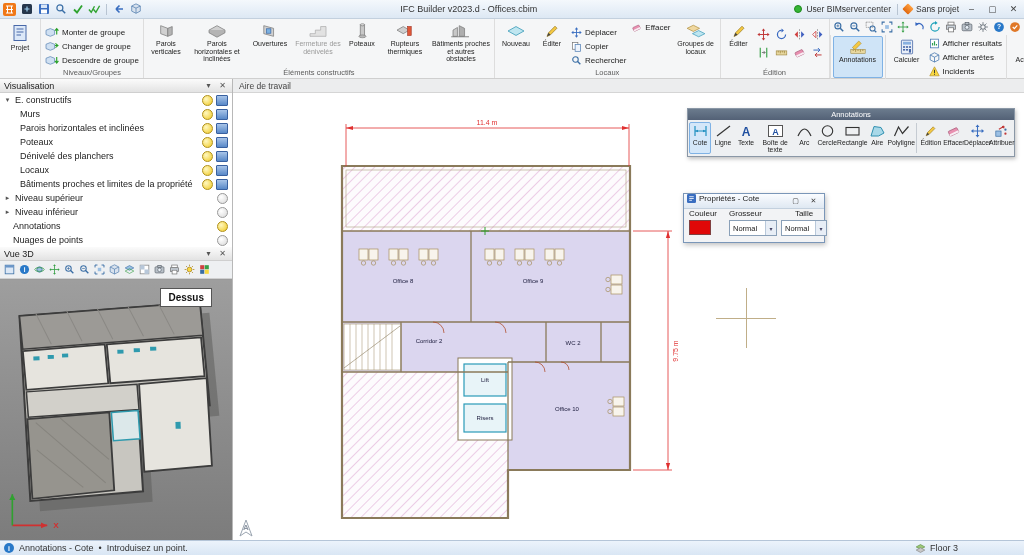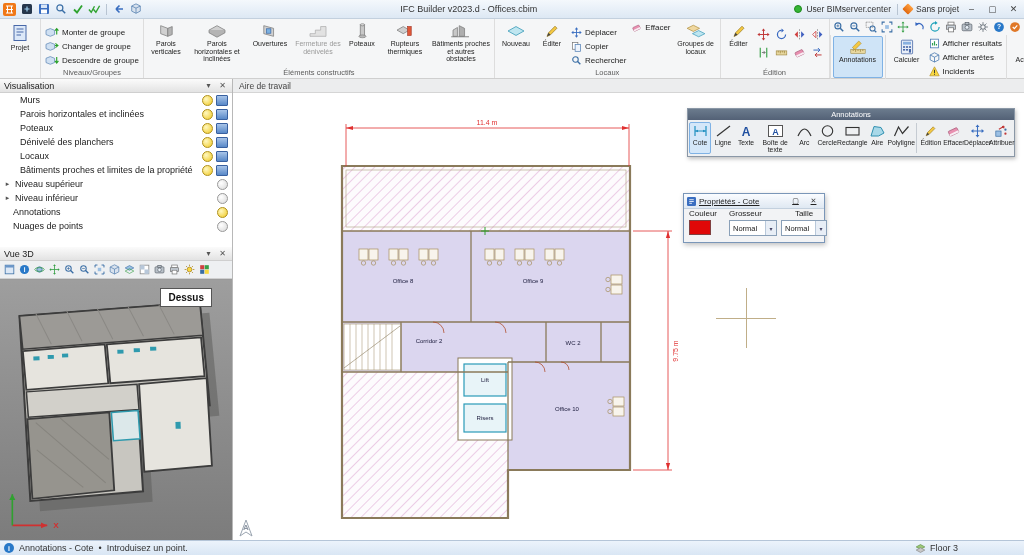--- a/index.html
+++ b/index.html
@@ -64,21 +64,21 @@
   
   .atb{position:absolute;left:454px;top:15px;width:326px;background:#eef0f2;border:1px solid #8a97a6;box-shadow:1px 2px 4px rgba(0,0,0,.25);}
   .atb-title{height:11px;background:linear-gradient(#6b7b8d,#536176);color:#fff;font-size:7.5px;display:flex;align-items:center;justify-content:center;position:relative;}
   .atb-body{display:flex;align-items:stretch;padding:2px 1px;gap:1px;}
   .atool{display:flex;flex-direction:column;align-items:center;justify-content:flex-start;font-size:6.8px;line-height:1.05;text-align:center;color:#222;border:1px solid transparent;border-radius:2px;padding:1px 1px 0;min-width:18px;}
   .atool svg{margin-bottom:1px;flex:none;}
   .atool.active{background:#d4e7f9;border-color:#7fb2e5;}
   .asep{width:1px;background:#c5cbd2;margin:1px 2px;}
   
   .props{position:absolute;left:450px;top:100px;width:140px;background:#f2f3f5;border:1px solid #7a96b8;box-shadow:1px 2px 5px rgba(0,0,0,.25);}
-  .props-title{height:14px;background:linear-gradient(#fafcff,#dfe8f2);border-bottom:1px solid #c3d0de;display:flex;align-items:center;gap:3px;padding:0 3px;font-size:8px;color:#222;text-decoration:underline;}
+  .props-title{height:14px;background:linear-gradient(#fafcff,#dfe8f2);border-bottom:1px solid #c3d0de;display:flex;gap:3px;padding:0 3px;font-size:8px;color:#222;}
   .props-title .sp{flex:1;}
   .pbtn{width:13px;height:11px;display:flex;align-items:center;justify-content:center;font-size:7px;color:#444;border:1px solid transparent;}
   .props-body{display:grid;grid-template-columns:36px 48px 46px;gap:2px 4px;padding:0 5px 6px;font-size:8px;color:#222;}
   .swatch{width:20px;height:13px;background:#e00808;border:1px solid #804040;}
   .selbox{display:flex;align-items:center;background:#fff;border:1px solid #8aa0b8;height:14px;font-size:7.5px;padding-left:3px;}
   .selbox .arr{margin-left:auto;width:10px;text-align:center;font-size:6px;color:#446;background:#e8eef6;border-left:1px solid #b8c8da;align-self:stretch;display:flex;align-items:center;justify-content:center;}
   
   .statusbar{height:14px;background:linear-gradient(#ecf3fb,#d9e6f4);border-top:1px solid #b5c5d8;display:flex;align-items:center;font-size:9px;color:#333;padding:0 4px;gap:5px;flex:none;}
   .infoico{width:10px;height:10px;border-radius:50%;background:#2878c8;color:#fff;font-size:7px;font-weight:bold;display:flex;align-items:center;justify-content:center;flex:none;}
   .sb-right{margin-left:auto;margin-right:62px;display:flex;align-items:center;gap:4px;}
@@ -539,20 +539,27 @@
     <div class="sidebar">
 
       <div class="phead">
         <span>Visualisation</span>
         <span class="sp"></span>
         <span class="pctl">▾</span>
         <span class="pctl">✕</span>
       </div>
 
       <div class="tree">
+        <div class="trow" style="padding-left:3px">
+          <span class="caret">▾</span>
+          <span>E. constructifs</span>
+            <span class="sp"></span>
+          <span class="bulb"></span>
+            <span class="treeico"></span>
+        </div>
         <div class="trow" style="padding-left:20px">
           <span>Murs</span>
             <span class="sp"></span>
           <span class="bulb"></span>
             <span class="treeico"></span>
         </div>
         <div class="trow" style="padding-left:20px">
           <span>Parois horizontales et inclinées</span>
             <span class="sp"></span>
           <span class="bulb"></span>

